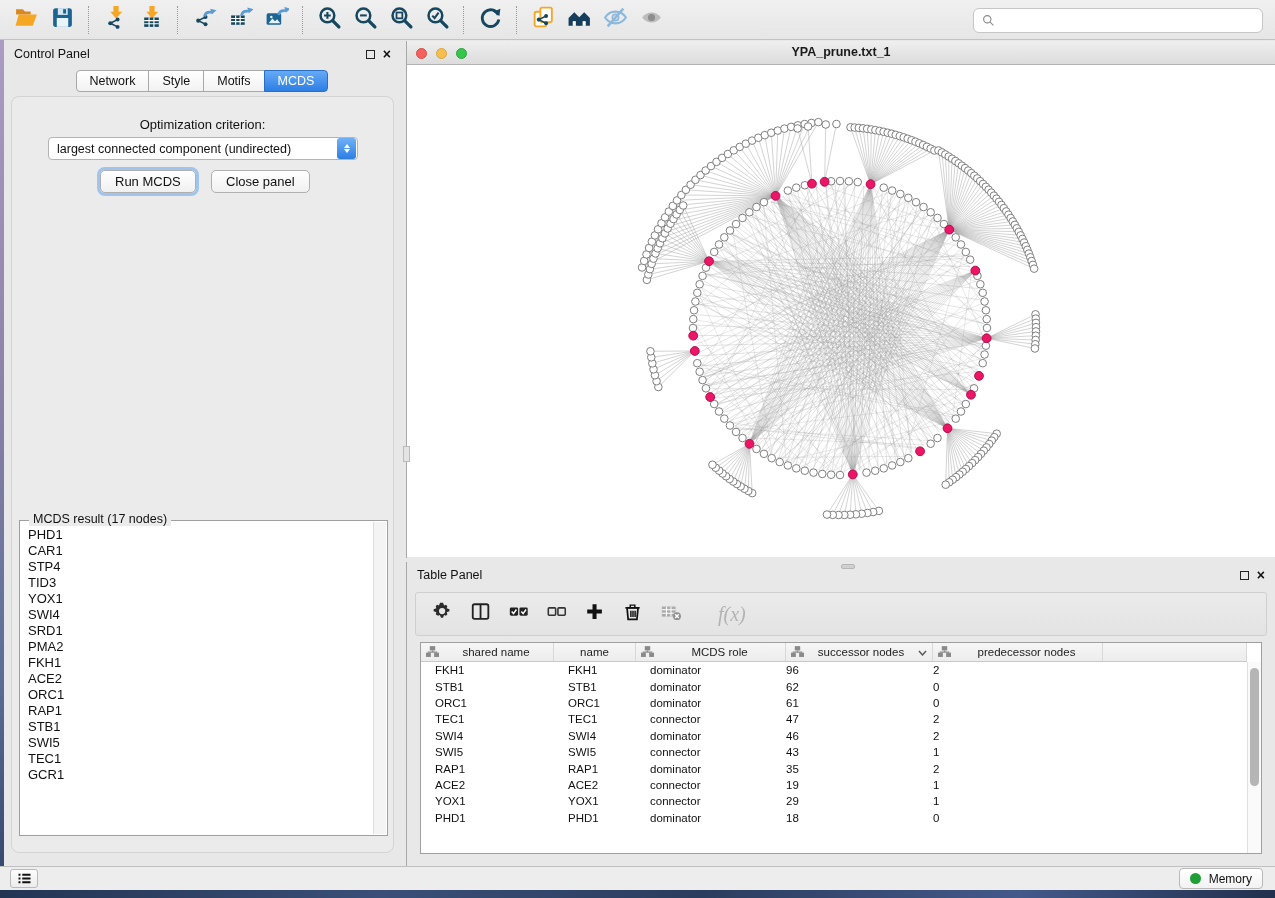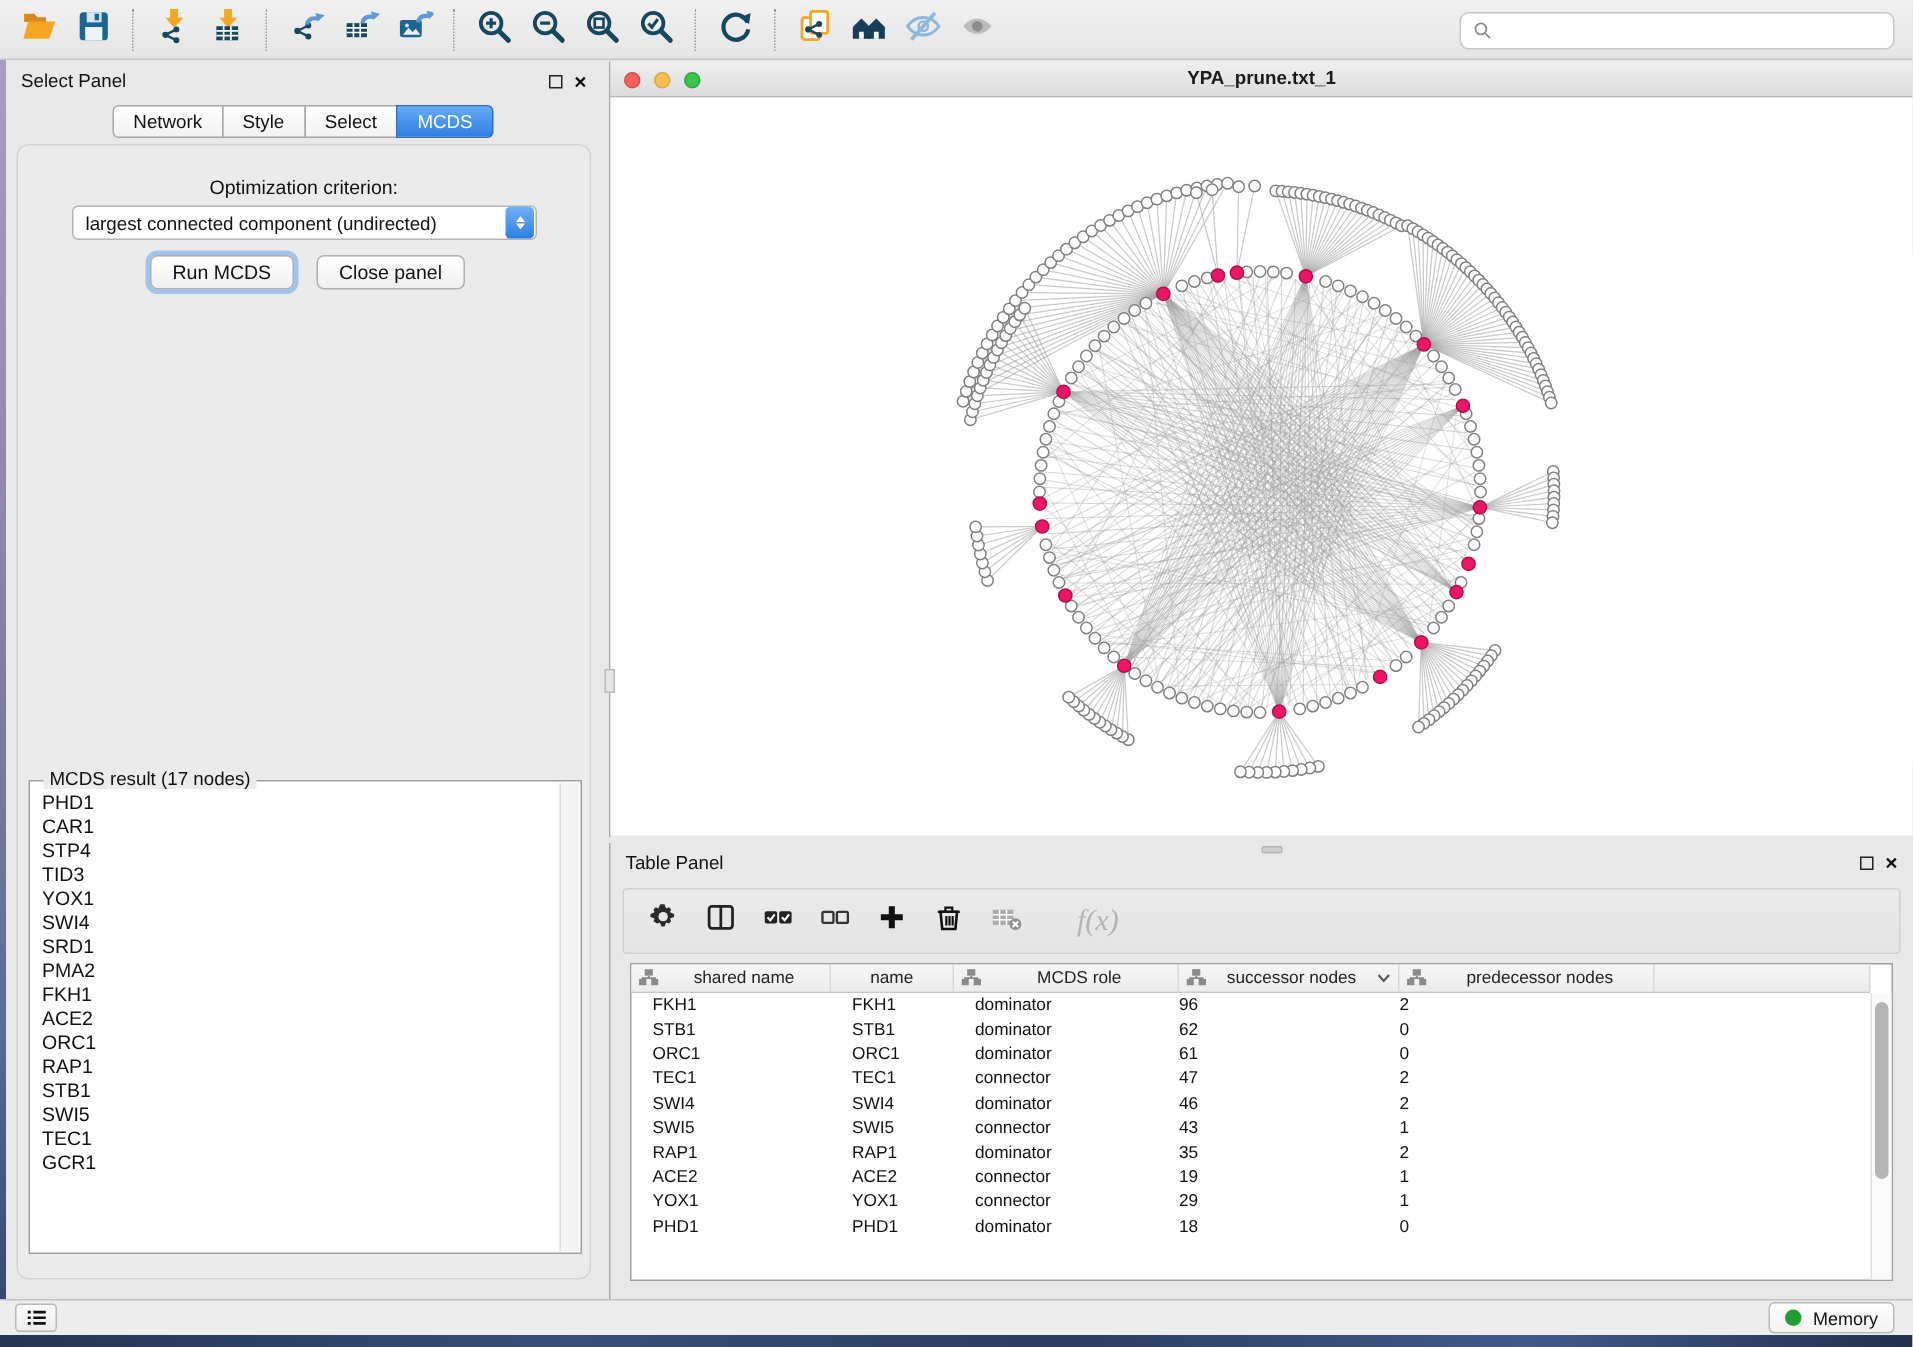--- a/index.html
+++ b/index.html
@@ -252,30 +252,30 @@
       <svg viewBox="0 0 16 16">
           <circle cx="6.5" cy="6.5" r="4.5" fill="none" stroke="#8a8a8a" stroke-width="1.4"></circle>
           <path d="M10 10 l4 4" stroke="#8a8a8a" stroke-width="1.4"></path>
         </svg>
       <input type="text" placeholder="" style="">
     </div>
   </div>
 
   <div id="control-panel">
     <div class="panel-titlebar">
-      <span class="panel-title">Select Panel</span>
+      <span class="panel-title">Control Panel</span>
       <span class="panel-win-icons">
         <span class="float-icon"></span>
         <span class="close-icon">×</span>
       </span>
     </div>
     <div id="cp-tabs">
         <div class="mac-tab">Network</div>
         <div class="mac-tab">Style</div>
-        <div class="mac-tab">Select</div>
+        <div class="mac-tab">Motifs</div>
         <div class="mac-tab active">MCDS</div>
       </div>
     <div id="cp-body">
       <div id="opt-label">Optimization criterion:</div>
       <div id="criterion-select">
         <span class="sel-text">largest connected component (undirected)</span>
         <span class="sel-stepper">
             <span class="chev up"></span>
             <span class="chev down"></span>
           </span>

